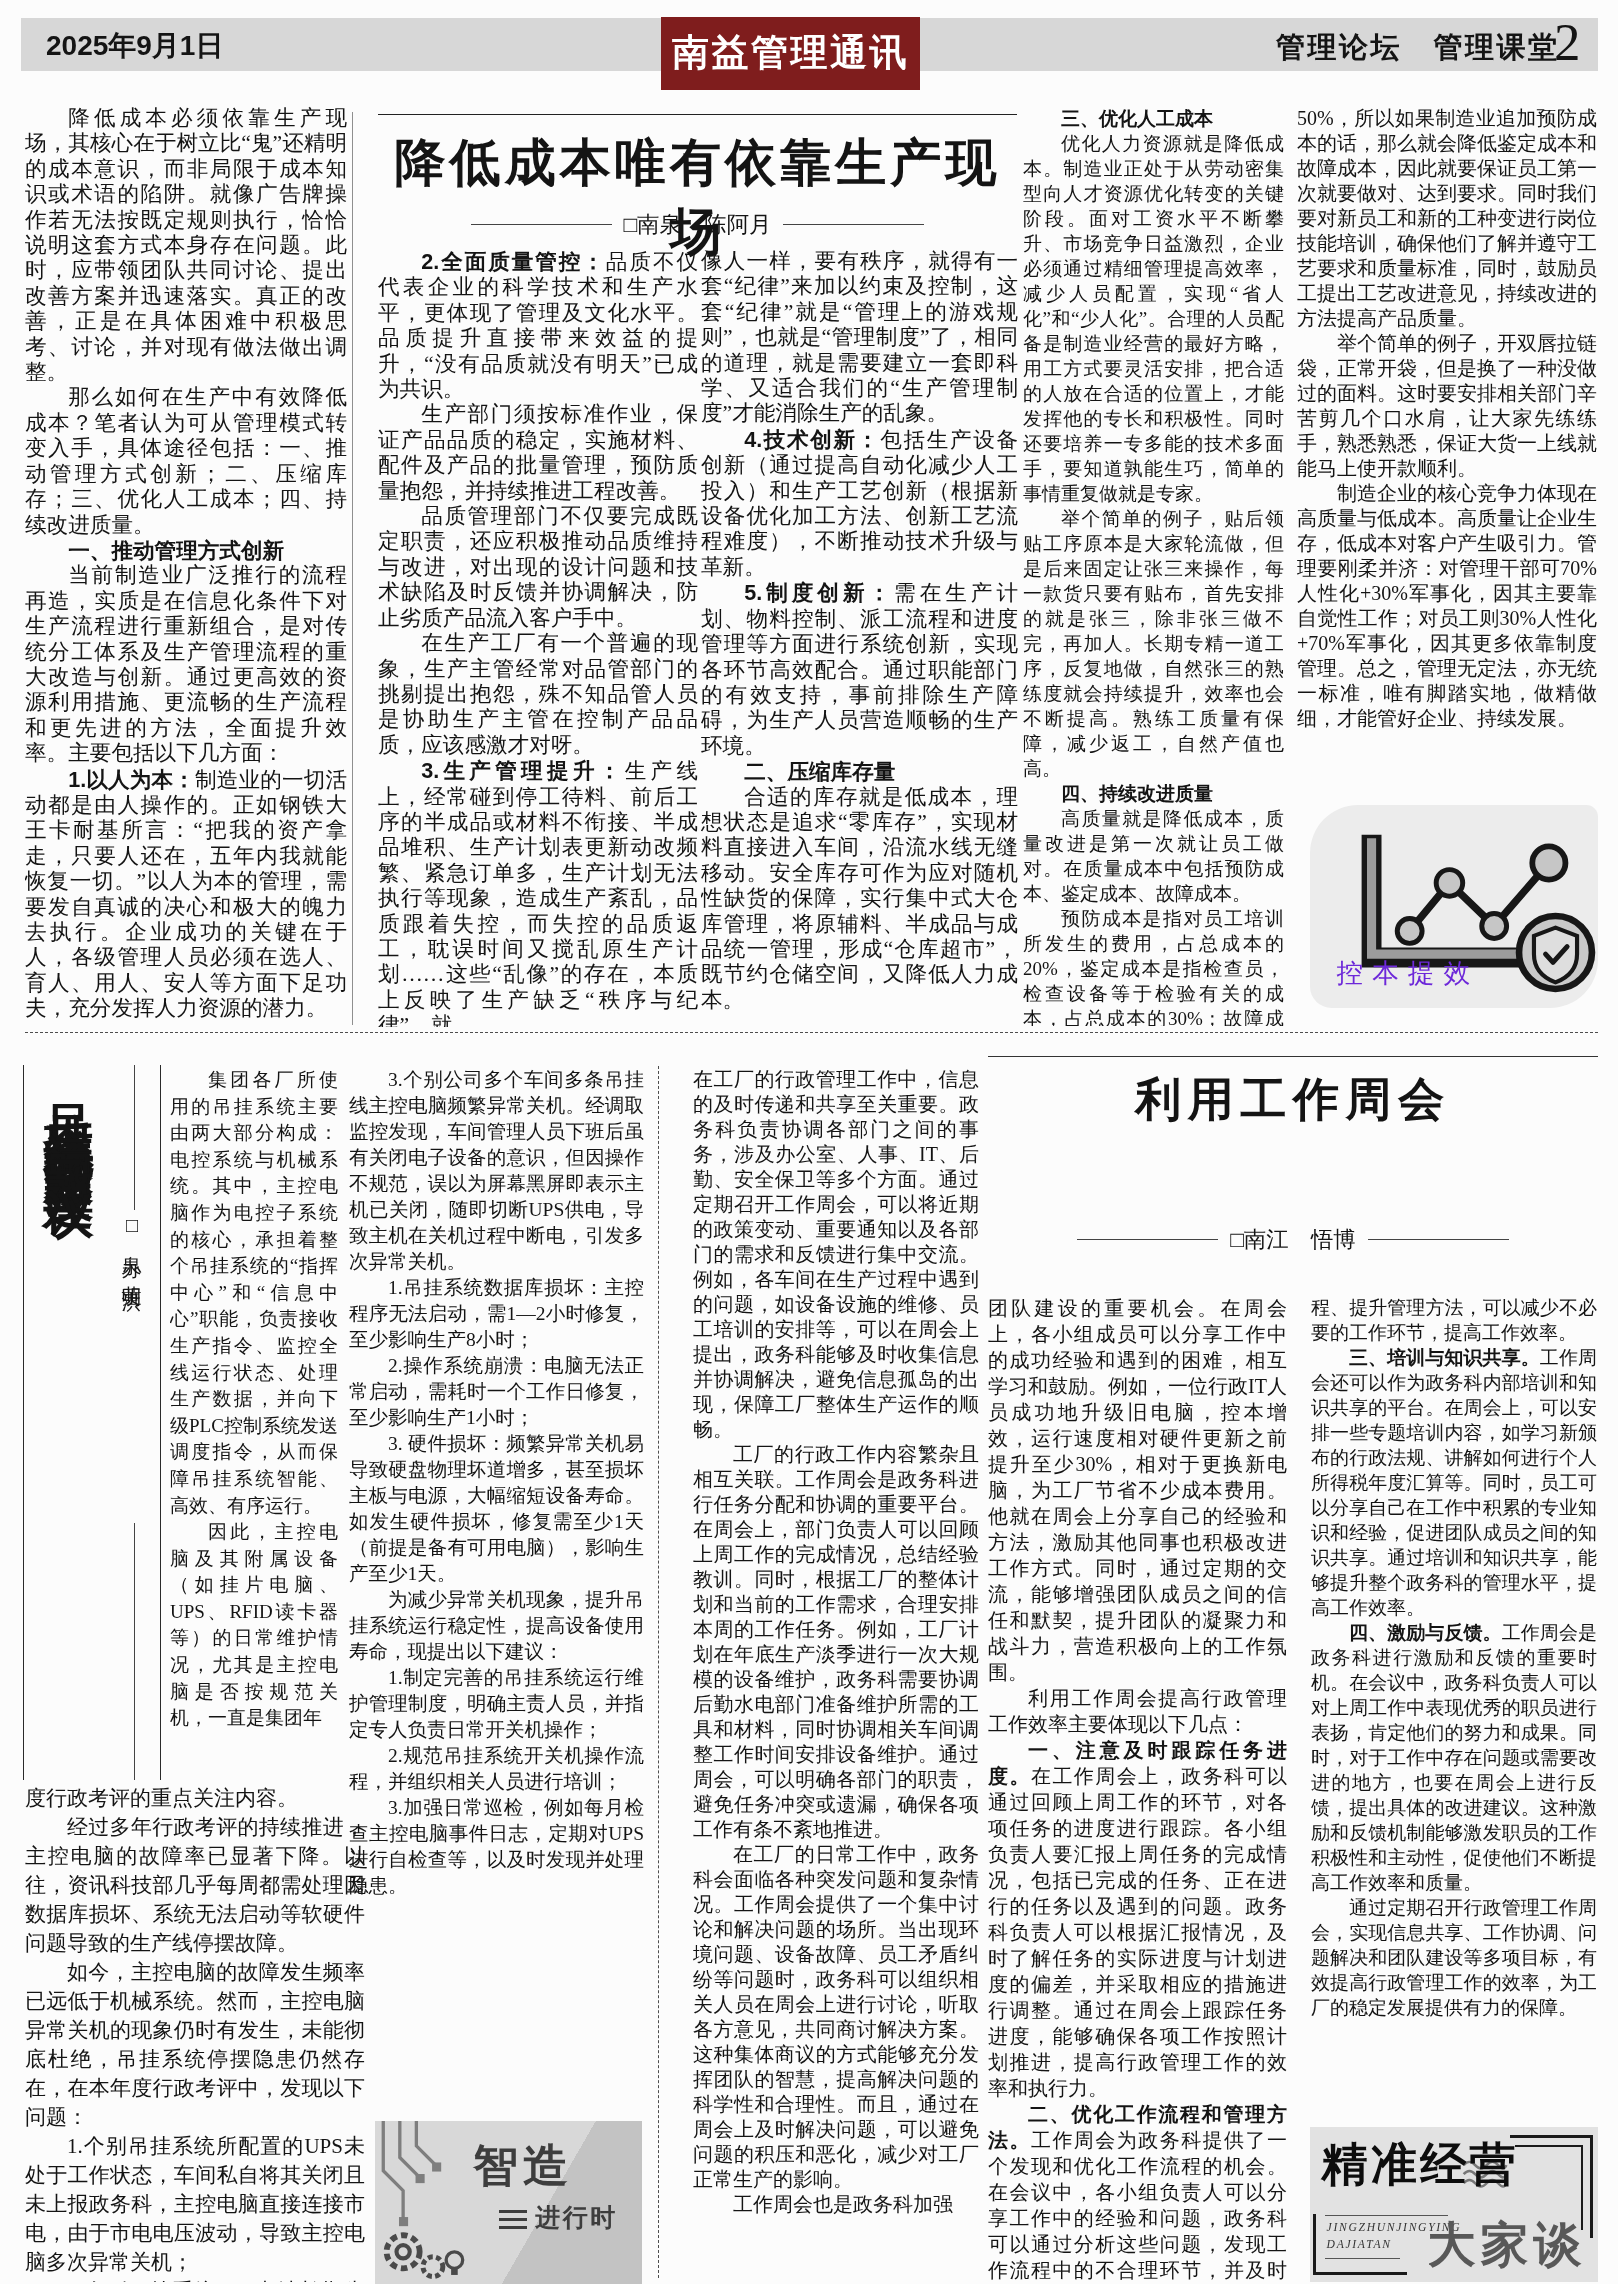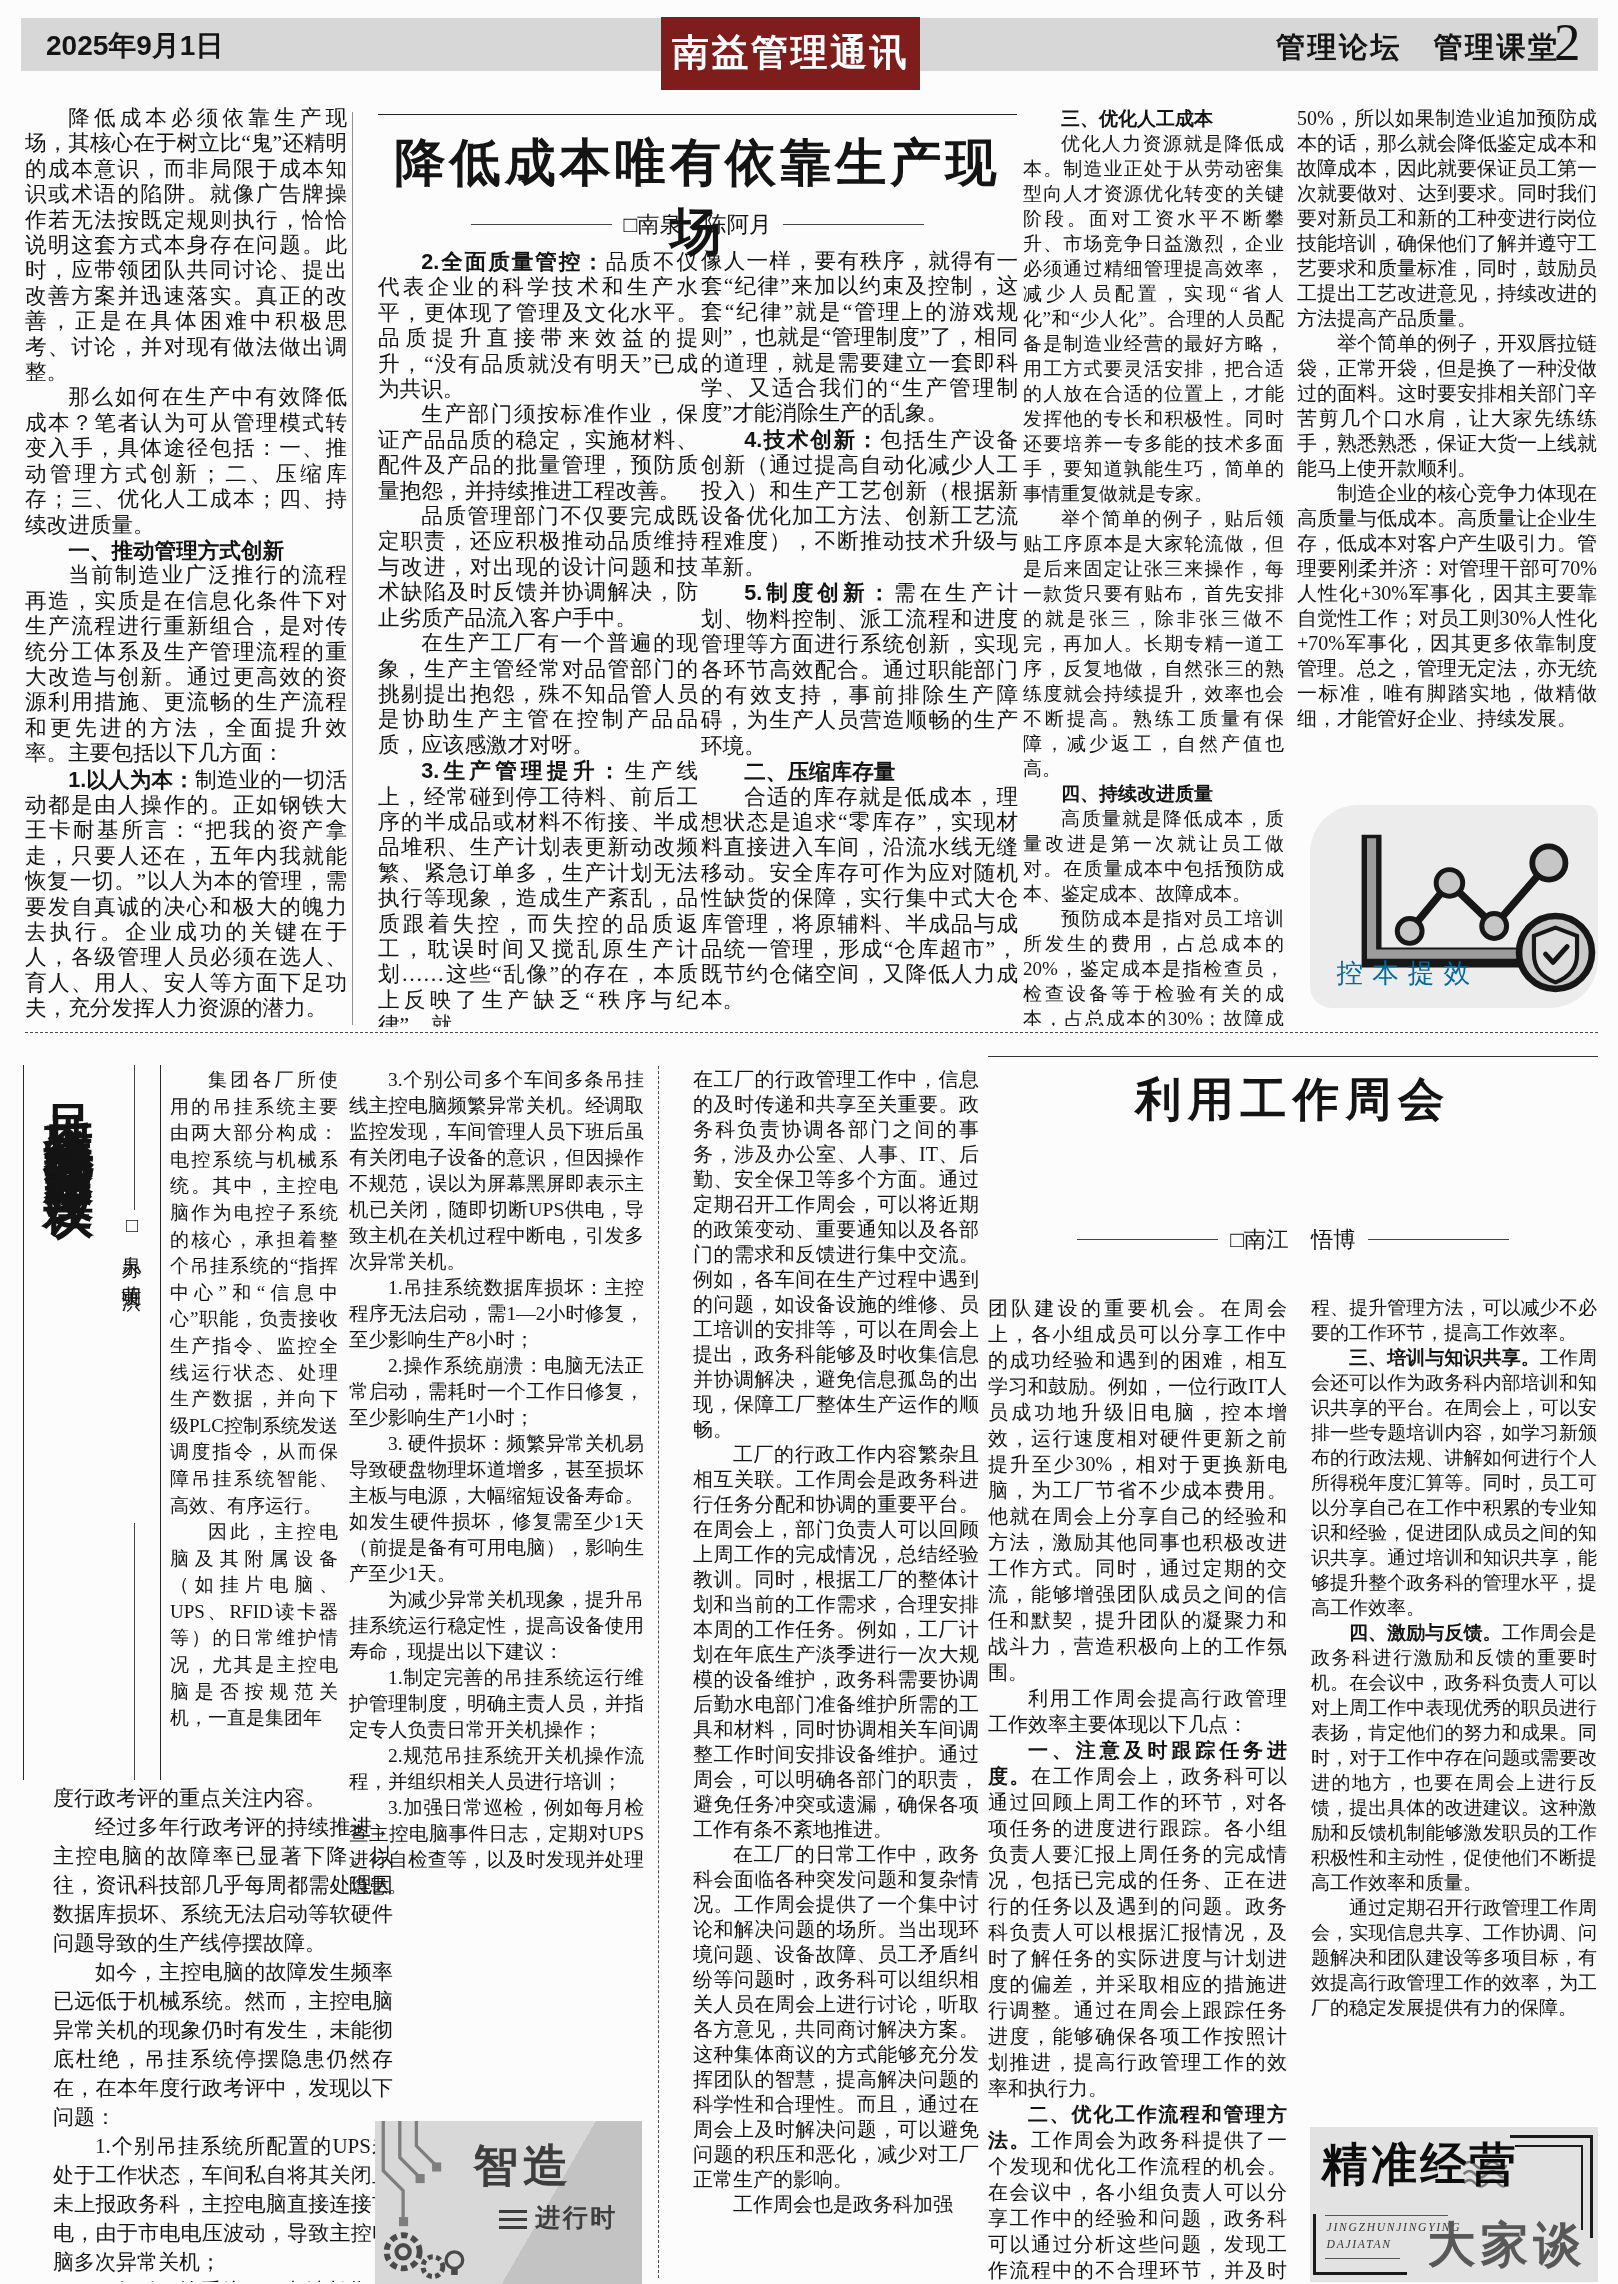--- a/index.html
+++ b/index.html
@@ -28,37 +28,37 @@
   #a1-col5{left:1297px;top:106px;width:300px;height:699px;font-size:20px;line-height:25px;}
   
   #a1-rule-top{left:378px;top:114px;width:639px;height:0;border-top:1.7px solid #222;}
   #a1-title{left:378px;top:129px;width:639px;text-align:center;font-size:51px;font-weight:900;letter-spacing:4.1px;font-family:"Liberation Serif",serif;}
   .byline-row{display:flex;align-items:center;justify-content:center;gap:12px;}
   .byline-row .bl{flex:0 0 141px;height:0;border-top:1.2px solid #444;}
   .byline-row span{font-size:22.4px;font-family:"Liberation Sans",sans-serif;white-space:nowrap;}
   #a1-byline{left:378px;top:209px;width:639px;}
   
   #cost-icon{left:1310px;top:805px;width:288px;height:203px;background:#ececec;border-radius:48px 11.6px 48px 21.6px;}
-  #cost-icon .label{position:absolute;left:26.6px;bottom:16.6px;font-size:26.6px;letter-spacing:9px;color:#0369a1;font-family:"Liberation Sans",sans-serif;}
+  #cost-icon .label{position:absolute;left:26.6px;bottom:16.6px;font-size:26.6px;letter-spacing:9px;color:#6d28d9;font-family:"Liberation Sans",sans-serif;}
   
   #dash-h{left:25px;top:1032px;width:1573px;height:0;border-top:1.7px dashed #4d4d4d;}
   #dash-v{left:658px;top:1066px;width:0;height:1212px;border-left:1.7px dashed #4d4d4d;}
   
   #a2-block{left:23px;top:1065px;width:139px;height:715px;}
   #a2-rule-l{position:absolute;left:0;top:0;width:0;height:715px;border-left:1.7px solid #2a2a2a;}
   #a2-rule-r{position:absolute;left:137px;top:0;width:0;height:715px;border-left:1.2px solid #2a2a2a;}
   #a2-title{position:absolute;left:13.3px;top:1.7px;height:712px;writing-mode:vertical-rl;text-orientation:upright;
             font-size:50px;font-weight:900;font-family:"Liberation Serif",serif;letter-spacing:6.6px;}
   #a2-bl-a{position:absolute;left:111px;top:0;width:0;height:145px;border-left:1.2px solid #444;}
   #a2-bl-b{position:absolute;left:111px;top:458px;width:0;height:257px;border-left:1.2px solid #444;}
   #a2-byline{position:absolute;left:96px;top:149px;height:307px;writing-mode:vertical-rl;text-orientation:upright;
              font-size:20px;font-family:"Liberation Sans",sans-serif;letter-spacing:3.3px;}
   
   #a2-colA{left:170px;top:1067px;width:168px;height:714px;font-size:19px;line-height:26.6px;}
-  #a2-colA2{left:25px;top:1784px;width:340px;height:498px;font-size:21px;line-height:29px;margin-left:28px;}
+  #a2-colA2{left:25px;top:1784px;width:340px;height:498px;font-size:21px;line-height:29px;}
   #a2-colB{left:349px;top:1067px;width:295px;height:1047px;font-size:19.5px;line-height:26px;}
   
   #zhizao{left:375px;top:2121px;width:267px;height:197px;background:linear-gradient(120deg,#d8d8d8 0 58%,#c3c3c3 58%);overflow:hidden;}
   #zhizao .t1{position:absolute;left:98px;top:15px;font-size:45px;font-weight:900;color:#3d3d3d;font-family:"Liberation Sans",sans-serif;letter-spacing:5px;}
   #zhizao .t2row{position:absolute;left:124px;top:80px;display:flex;align-items:flex-end;gap:8.3px;}
   #zhizao .eqicon i{display:block;width:28px;height:0;border-top:3.3px solid #3d3d3d;margin:5px 0;}
   #zhizao .t2{font-size:25px;font-weight:700;color:#3d3d3d;font-family:"Liberation Sans",sans-serif;letter-spacing:2.5px;}
   
   #jingzhun{left:1310px;top:2127px;width:288px;height:155px;background:#e2e2e2;overflow:hidden;}
   #jingzhun .main{position:absolute;left:11.6px;top:6.6px;font-size:46px;font-weight:900;letter-spacing:3.3px;color:#0d0d0d;font-family:"Liberation Serif",serif;}

